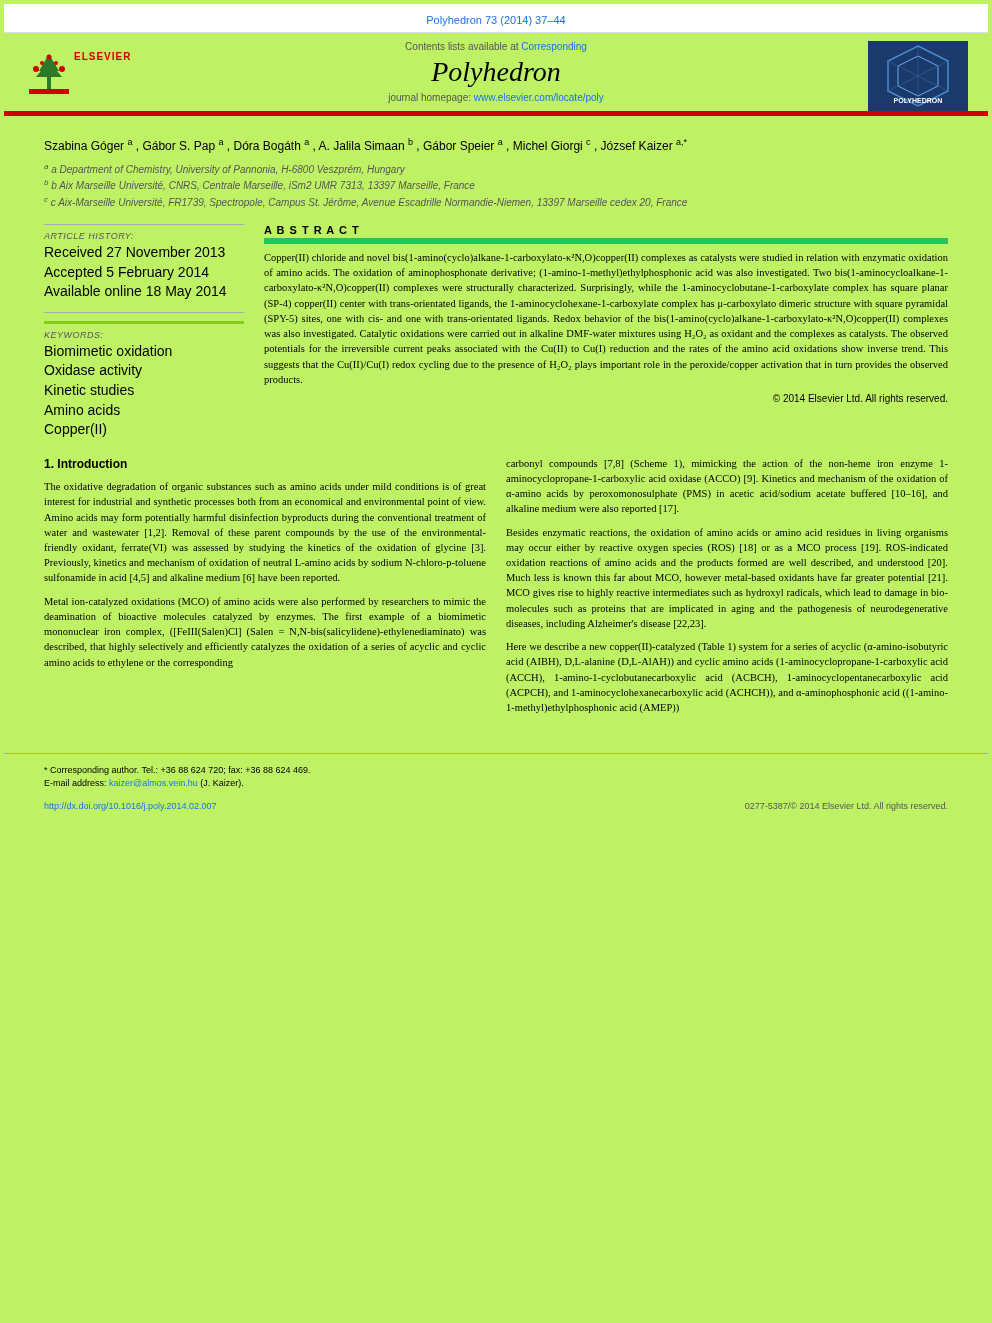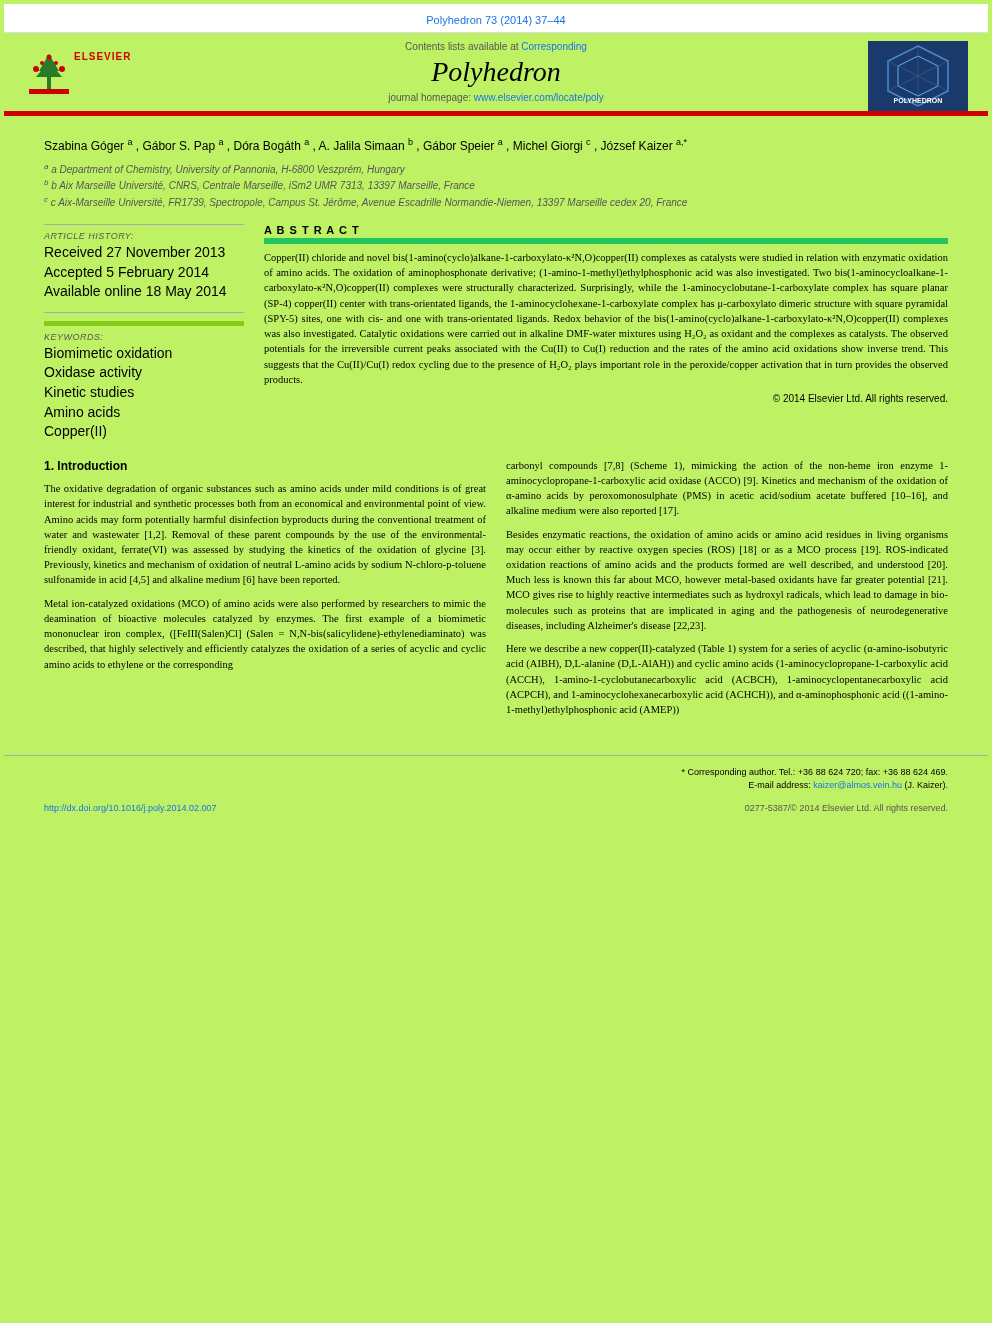--- a/index.html
+++ b/index.html
@@ -164,21 +164,21 @@
       text-transform: uppercase;
       letter-spacing: 0.5px;
     }
     .article-info-value {
       font-size: 14px;
       color: #000;
       font-family: Arial, sans-serif;
       line-height: 1.4;
     }
     .keywords-section {
-      border-top: 5px solid #84cc16;
+      border-top: 3px solid #84cc16;
       padding-top: 6px;
     }
     
     .abstract-section {
       margin-bottom: 14px;
     }
     .section-header {
       font-size: 11px;
       font-weight: bold;
       font-family: Arial, sans-serif;
@@ -230,21 +230,20 @@
       text-align: justify;
       color: #000;
       font-family: "Times New Roman", serif;
       margin-bottom: 8px;
     }
     
     .page-footer {
       padding: 10px 40px;
       border-top: 1px solid #aaa;
       margin-top: 10px;
-      text-align: right;
     }
     .footnote-text {
       font-size: 9px;
       line-height: 1.4;
       color: #000;
       font-family: Arial, sans-serif;
     }
     .footer-links {
       display: flex;
       justify-content: space-between;

